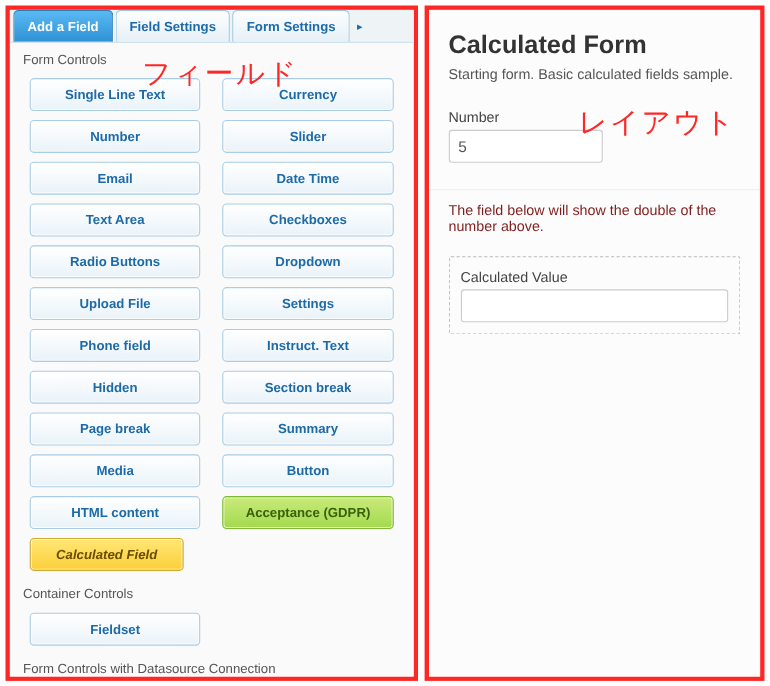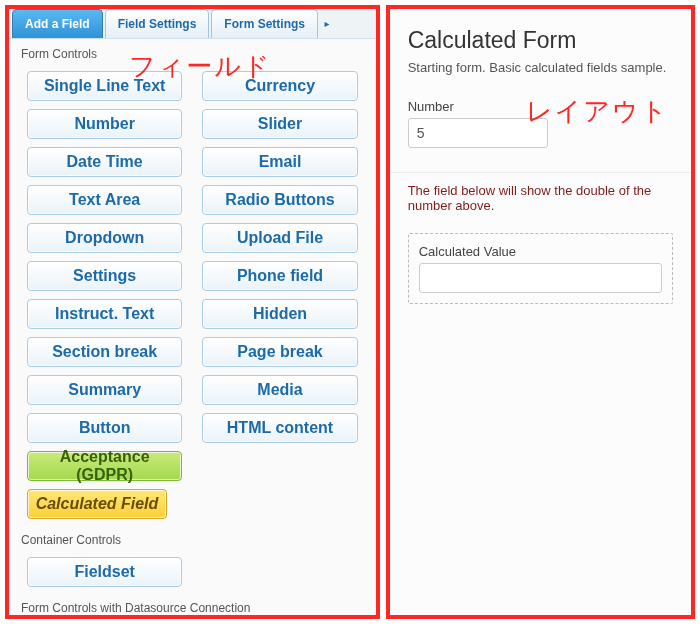--- a/index.html
+++ b/index.html
@@ -56,21 +56,21 @@
     grid-template-columns: 1fr 1fr;
     column-gap: 20px;
     row-gap: 8px;
   }
   .fb-btn {
     border: 1px solid #a9cde6;
     border-radius: 4px;
     background: linear-gradient(#ffffff, #eaf3f9);
     color: #1d6aa8;
     font-weight: bold;
-    font-size: 16px;
+    font-size: 12px;
     height: 30px;
     display:flex; align-items:center; justify-content:center;
     cursor: pointer;
     text-align:center;
     padding: 0 4px;
     box-shadow: 0 0 0 1px rgba(255,255,255,0.7) inset;
   }
   .fb-btn.gdpr {
     background: linear-gradient(#caea7a, #a3d94e);
     border-color: #7db933;
@@ -97,21 +97,21 @@
     position:absolute;
     top: 85px; right: 22px;
     color:#ff2626;
     font-size: 26px;
     letter-spacing: 2px;
     font-family: "Meiryo", "Hiragino Sans", sans-serif;
     pointer-events:none;
   }
   
   .right-inner { background:#fcfcfc; height:100%; padding: 18px; }
-  .form-title { font-size: 23px; color:#333; margin-bottom: 6px; font-weight:400;}
+  .form-title { font-size: 23px; color:#333; margin-bottom: 6px; font-weight:700;}
   .form-desc  { color:#555; margin-bottom: 24px; }
   .field-label { color:#444; margin-bottom:4px; display:block; }
   .text-input {
     width: 140px; height: 30px;
     border:1px solid #ccc; border-radius:3px;
     padding: 4px 8px; font-size:14px; color:#555;
   }
   .full-input { width: 100%; height: 30px;
     border:1px solid #ccc; border-radius:3px;
     padding: 4px 8px; font-size:14px; }
@@ -141,23 +141,24 @@
         <div class="tab-arrow">▸</div>
       </div>
 
       <div class="section-head">Form Controls</div>
 
       <div class="buttons-wrap">
         <div class="fb-btn">Single Line Text</div>
         <div class="fb-btn">Currency</div>
         <div class="fb-btn">Number</div>
         <div class="fb-btn">Slider</div>
+        <div class="fb-btn">Email</div>
         <div class="fb-btn">Date Time</div>
-        <div class="fb-btn">Email</div>
         <div class="fb-btn">Text Area</div>
+        <div class="fb-btn">Checkboxes</div>
         <div class="fb-btn">Radio Buttons</div>
         <div class="fb-btn">Dropdown</div>
         <div class="fb-btn">Upload File</div>
         <div class="fb-btn">Settings</div>
         <div class="fb-btn">Phone field</div>
         <div class="fb-btn">Instruct. Text</div>
         <div class="fb-btn">Hidden</div>
         <div class="fb-btn">Section break</div>
         <div class="fb-btn">Page break</div>
         <div class="fb-btn">Summary</div>

